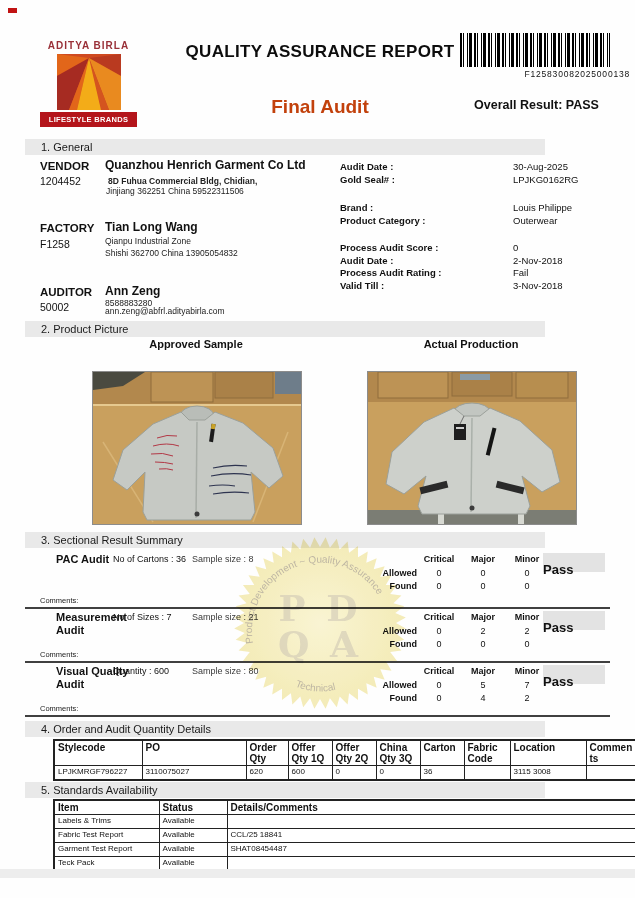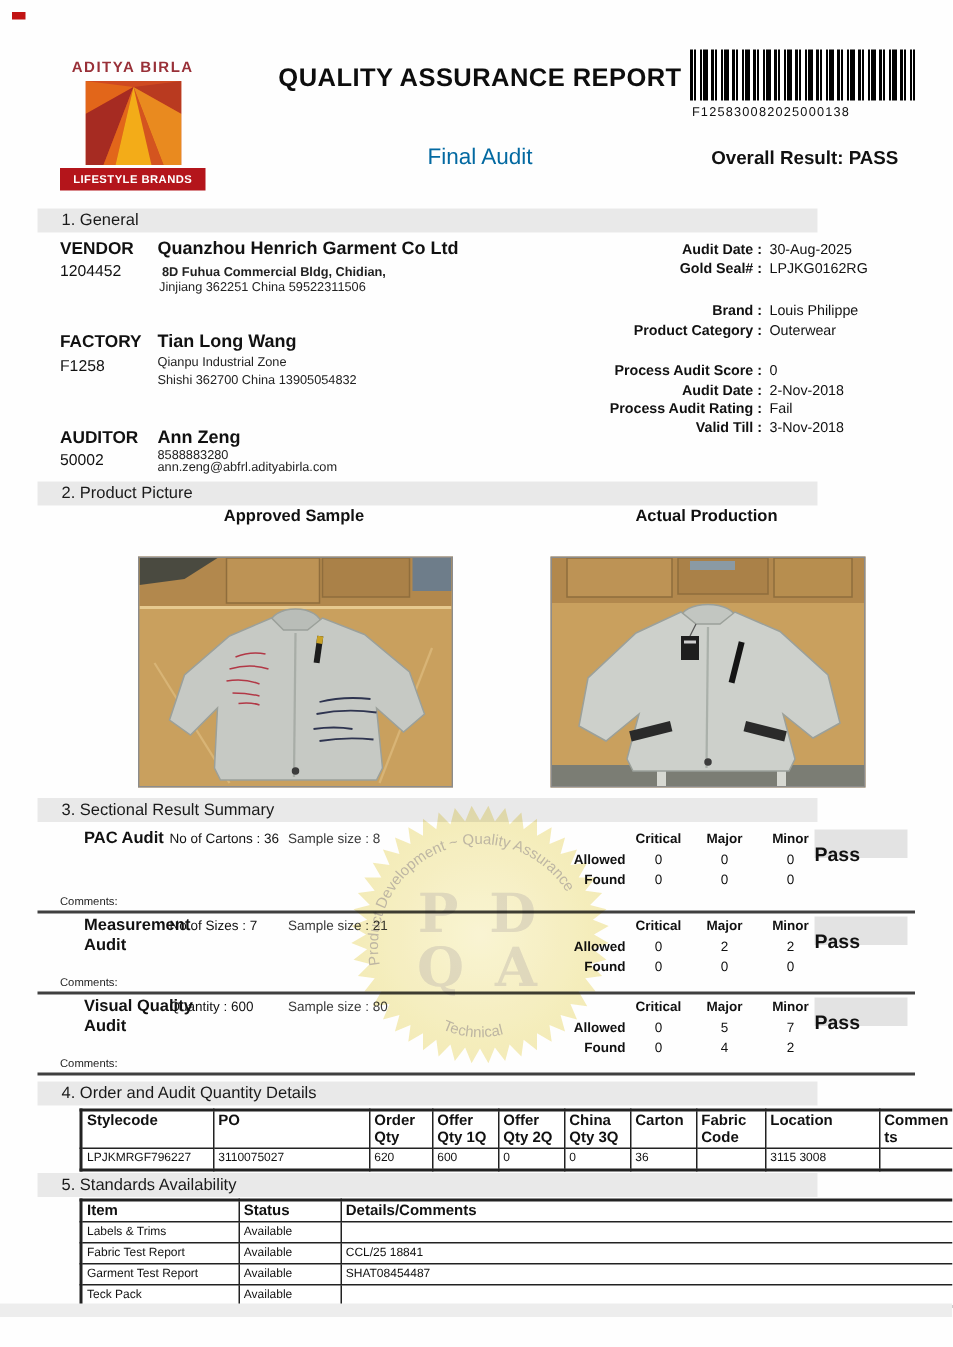--- a/index.html
+++ b/index.html
@@ -15,37 +15,37 @@
   .logo-top { color:#993038; font-weight:bold; font-size:10px; letter-spacing:1px; text-align:center; }
   .logo-art { display:block; margin:3px auto 2px auto; }
   .logo-banner { background:#b4151b; color:#fff; font-weight:bold; font-size:7.5px;
                  letter-spacing:0.3px; text-align:center; padding:3px 0; }
   .doc-title { left:150px; top:42px; width:340px; text-align:center; font-weight:bold;
                font-size:17px; letter-spacing:0.3px; color:#0d0d0d; }
   .barcode { left:460px; top:33px; width:150px; height:34px;
              background:repeating-linear-gradient(90deg,#000 0,#000 2px,#fff 2px,#fff 3px,
              #000 3px,#000 4px,#fff 4px,#fff 7px,#000 7px,#000 8px,#fff 8px,#fff 9px,
              #000 9px,#000 12px,#fff 12px,#fff 14px); }
-  .barcode-num { left:437px; top:69px; width:154px; text-align:center; font-size:8.5px; letter-spacing:0.8px; }
-  .audit-type { left:150px; top:96px; width:340px; text-align:center; font-size:15px; color:#0369a1; }
+  .barcode-num { left:476px; top:69px; width:154px; text-align:right; font-size:8.5px; letter-spacing:0.8px; }
+  .audit-type { left:150px; top:96px; width:340px; text-align:center; font-size:19px; color:#c2410c;font-weight:bold; }
   .overall { left:448px; top:98px; width:177px; text-align:center; font-weight:bold; font-size:12.5px; }
 
   
   .secbar { left:25px; width:520px; height:16px; background:#e9e9e9; font-size:11px;
             line-height:16px; padding-left:16px; box-sizing:border-box; color:#1a1a1a; }
 
   
   .ent-label { font-weight:bold; font-size:11.5px; }
   .ent-code  { font-size:10.5px; }
   .ent-name  { font-weight:bold; font-size:12px; }
   .ent-sub   { font-size:8.5px; color:#222; line-height:1.25; }
   .ent-sub.b { font-weight:bold; }
   .kv-group { width:272px; }
   .kvrow { display:flex; font-size:9.5px; line-height:12.5px; }
-  .kvrow .k { font-weight:bold; text-align:right; width:168px; flex:none; }
+  .kvrow .k { font-weight:bold; text-align:left; width:168px; flex:none; }
   .kvrow .v { margin-left:5px; white-space:nowrap; }
 
   
   .caption { top:338px; width:208px; text-align:center; font-weight:bold; font-size:11px; }
   .photo { top:371px; width:208px; height:152px; border:1px solid #8c8c8c; background:#c9a05e; }
 
   
   .audit { position:absolute; left:25px; width:585px; border-bottom:2px solid #404040; }
   .a-name   { position:absolute; left:15px; top:2px; width:86px; font-weight:bold; font-size:11px; line-height:1.15;padding-left:16px; }
   .a-detail { position:absolute; left:88px; top:3px; font-size:9px; }

